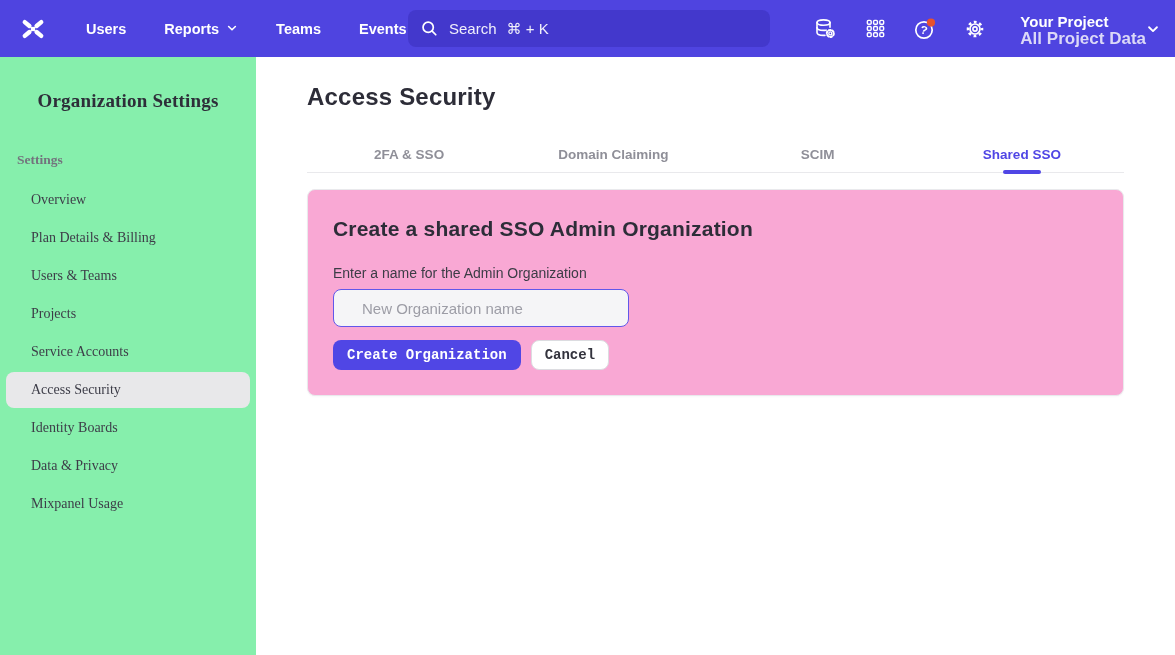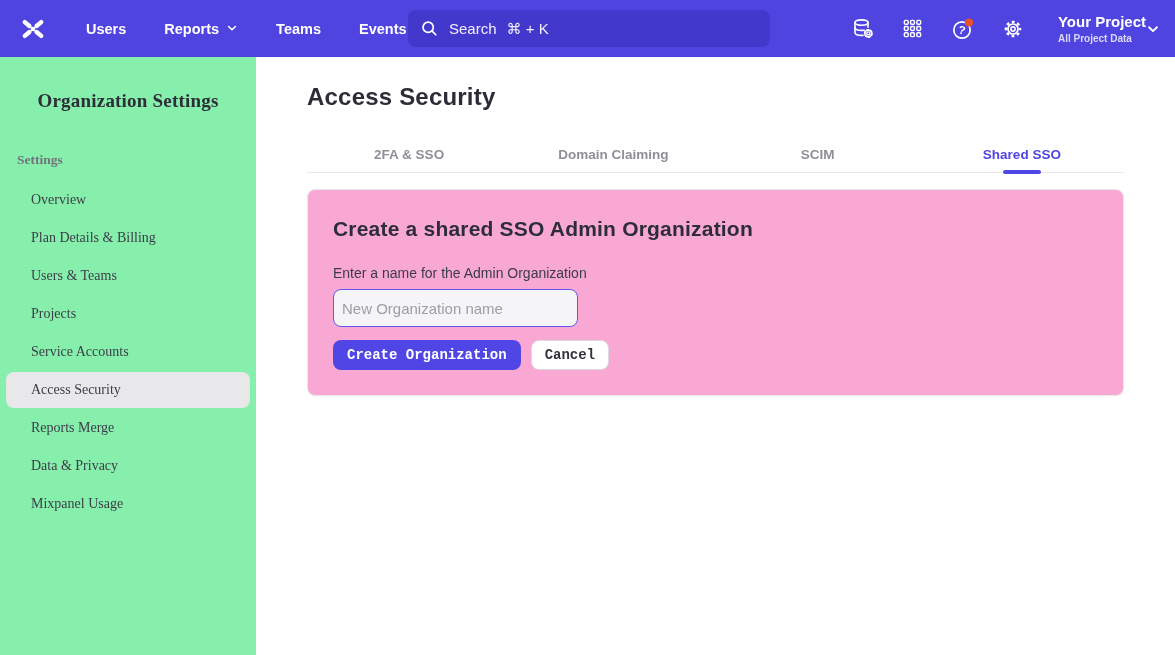--- a/index.html
+++ b/index.html
@@ -31,21 +31,21 @@
     background: #4338cc; border-radius: 8px;
     display: flex; align-items: center; padding: 0 12px; gap: 10px; cursor: text;
   }
   .searchbar .search-text { color: rgba(255,255,255,0.92); font-size: 15px; }
   .searchbar .search-shortcut { color: rgba(255,255,255,0.92); font-size: 15px; }
   .topbar-right { margin-left: auto; display: flex; align-items: center; gap: 24px; }
   .top-icon { width: 26px; height: 26px; display: flex; align-items: center; justify-content: center; cursor: pointer; position: relative; }
   .project-switch { display: flex; align-items: center; margin-left: 8px; cursor: pointer; }
   .project-names { text-align: left; }
   .project-name { color: #ffffff; font-size: 15px; font-weight: 700; line-height: 19px; }
-  .project-scope { color: #dbd8f7; font-size: 10px; font-weight: 700; line-height: 15px; }
+  .project-scope { color: #dbd8f7; font-size: 17px; font-weight: 700; line-height: 15px; }
 
   
   .page { display: flex; height: 598px; }
 
   
   .sidebar { width: 256px; height: 100%; background: #86efac; flex-shrink: 0; padding-top: 33px; font-family: Liberation Serif, serif; }
   .sidebar-title { text-align: center; font-size: 19px; font-weight: 700; color: #2e2e39; letter-spacing: 0.2px; }
   .sidebar-section { margin: 40px 0 14px 17px; font-size: 13.5px; font-weight: 600; color: #73737d; }
   .sidebar-items { padding: 0 6px; }
   .sidebar-item {
@@ -71,23 +71,23 @@
   }
 
   .card {
     margin-top: 16px; border: 1px solid #e9e9ec; border-radius: 8px;
     background: #f9a8d4; box-shadow: 0 1px 2px rgba(30,30,60,0.03);
     padding: 27px 25px; height: 207px;
   }
   .card-title { font-size: 21px; font-weight: 700; color: #2d2d38; letter-spacing: 0.2px; }
   .field-label { margin-top: 24px; font-size: 14px; font-weight: 500; color: #3c3c46; }
   .org-input {
-    margin-top: 8px; display: block; width: 245px; height: 38px;
+    margin-top: 8px; display: block; width: 296px; height: 38px;
     background: #f5f5f7; border: 1.5px solid #6257ea; border-radius: 8px;
-    padding: 0 8px; font-size: 15px; color: #2d2d38; outline: none;
+    padding: 0 28px; font-size: 15px; color: #2d2d38; outline: none;
     font-family: "Liberation Sans", "DejaVu Sans", sans-serif;
   }
   .org-input::placeholder { color: #9d9da6; }
   .btn-row { margin-top: 13px; display: flex; align-items: center; gap: 10px; }
   .btn {
     height: 30px; border-radius: 8px; font-size: 14px; font-weight: 600;
     display: inline-flex; align-items: center; justify-content: center;
     cursor: pointer; font-family: Liberation Mono, monospace;
   }
   .btn-primary { background: #5046e5; color: #ffffff; border: none; padding: 0 14px; }
@@ -197,21 +197,21 @@
   <aside class="sidebar">
     <div class="sidebar-title">Organization Settings</div>
     <div class="sidebar-section">Settings</div>
     <div class="sidebar-items">
       <div class="sidebar-item">Overview</div>
       <div class="sidebar-item">Plan Details &amp; Billing</div>
       <div class="sidebar-item">Users &amp; Teams</div>
       <div class="sidebar-item">Projects</div>
       <div class="sidebar-item">Service Accounts</div>
       <div class="sidebar-item active">Access Security</div>
-      <div class="sidebar-item">Reports Merge</div>
+      <div class="sidebar-item">Identity Boards</div>
       <div class="sidebar-item">Data &amp; Privacy</div>
       <div class="sidebar-item">Mixpanel Usage</div>
     </div>
   </aside>
 
   <main class="main">
     <h1 class="page-title">Access Security</h1>
 
     <div class="tabs">
       <div class="tab">

